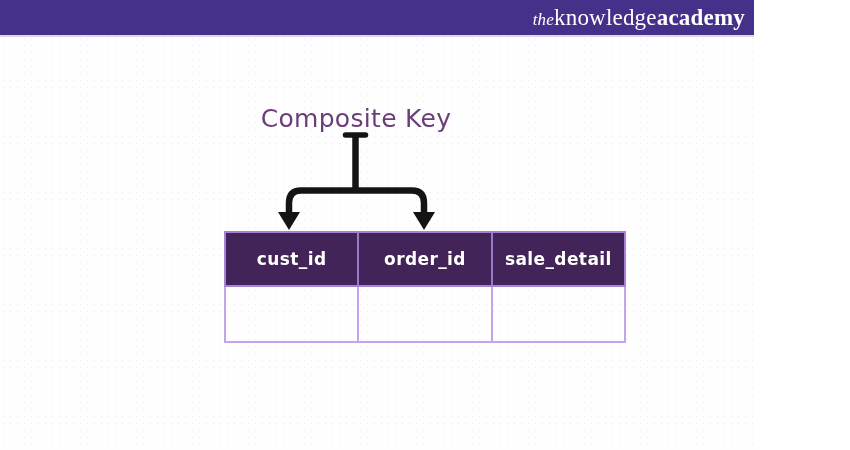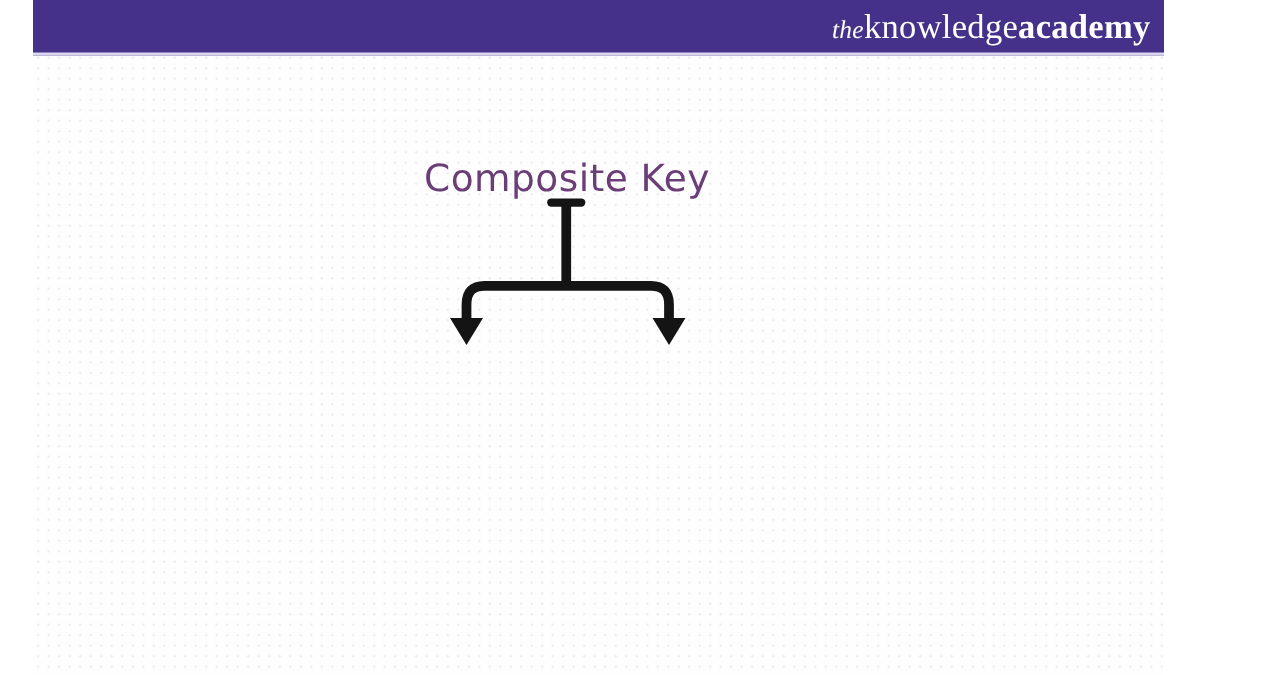--- a/index.html
+++ b/index.html
@@ -7,21 +7,20 @@
 
   .stage {
     position: relative;
     width: 754px;
     height: 450px;
     overflow: hidden;
     background-color: #fefefe;
     background-image: radial-gradient(#ecebf1 0.8px, transparent 0.9px);
     background-size: 7px 7px;
     font-family: "DejaVu Sans", "Liberation Sans", sans-serif;
-    margin-left: 22px;
   }
 
   
   .topbar {
     position: absolute;
     top: 0; left: 0;
     width: 100%;
     height: 37px;
     background: #453189;
     border-bottom: 2px solid #dcd6ee;
@@ -126,14 +125,26 @@
   <div class="title">Composite Key</div>
 
   <svg class="arrows" viewBox="0 0 850 450" xmlns="http://www.w3.org/2000/svg">
     <path d="M345.5 135 L365.5 135" fill="none" stroke-width="5.5" stroke-linecap="round" stroke="#141414"></path>
     <path d="M355.5 134 L355.5 190" fill="none" stroke-width="6.5" stroke="#141414"></path>
     <path d="M289 215 L289 203 Q289 190.5 301 190.5 L412 190.5 Q424 190.5 424 203 L424 215" fill="none" stroke-width="6.5" stroke-linejoin="round" stroke="#141414"></path>
     <polygon points="278,212 300,212 289,230" fill="#141414"></polygon>
     <polygon points="413,212 435,212 424,230" fill="#141414"></polygon>
   </svg>
 
+  <div class="dtable">
+    <div class="thead">
+      <div class="cell">cust_id</div>
+      <div class="cell">order_id</div>
+      <div class="cell">sale_detail</div>
+    </div>
+    <div class="tbody">
+      <div class="cell"></div>
+      <div class="cell"></div>
+      <div class="cell"></div>
+    </div>
+  </div>
 
 </div>
 
 </body></html>

